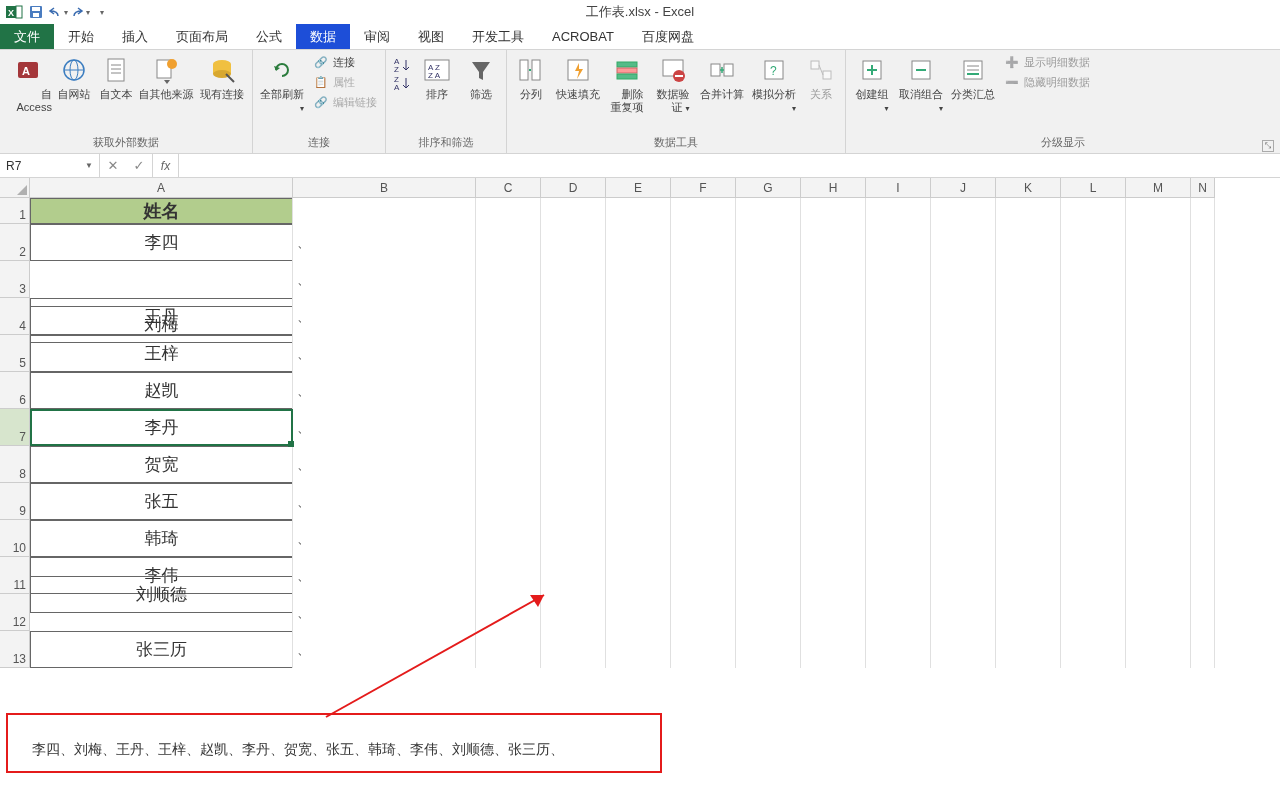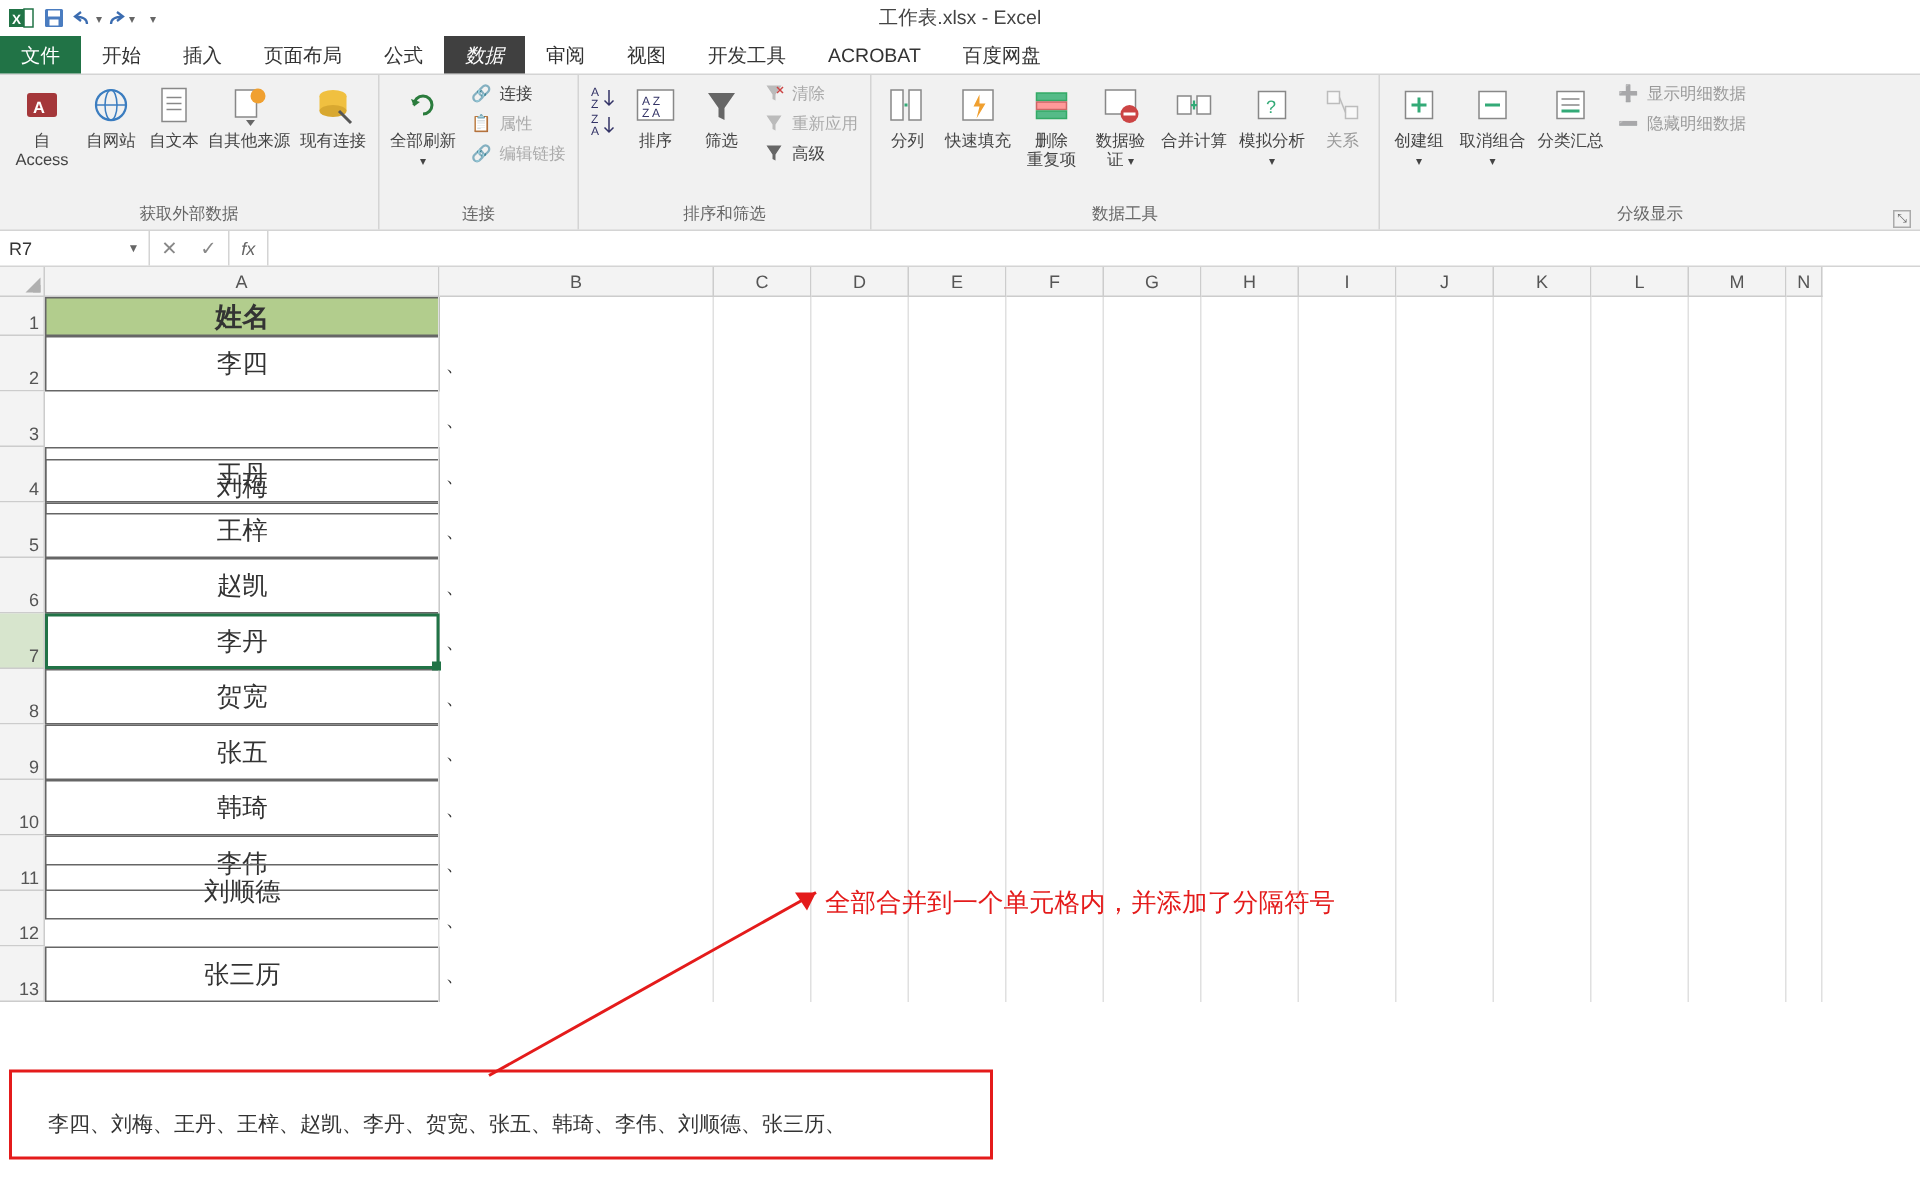--- a/index.html
+++ b/index.html
@@ -8,31 +8,31 @@
 
 .titlebar { height:24px; background:#fff; display:flex; align-items:center; position:relative; }
 .titlebar .qat { display:flex; align-items:center; gap:2px; padding-left:4px; }
 .titlebar .qat .ic { width:20px; height:20px; display:flex; align-items:center; justify-content:center; cursor:pointer; }
 .titlebar .title { position:absolute; left:50%; transform:translateX(-50%); font-size:13px; color:#444; }
 
 
 .tabs { height:26px; background:#fff; display:flex; align-items:stretch; border-bottom:1px solid #d4d4d4; }
 .tab { padding:0 14px; display:flex; align-items:center; font-size:13px; color:#333; cursor:pointer; }
 .tab.file { background:#217346; color:#fff; }
-.tab.active { background:#404040; color:#fff;font-style:italic; }
+.tab.active { background:#1d4ed8; color:#fff; }
 
 
 .ribbon { height:104px; background:#f1f1f1; display:flex; border-bottom:1px solid #d4d4d4; }
 .group { border-right:1px solid #d4d4d4; display:flex; flex-direction:column; padding:2px 4px 0; }
 .group .controls { flex:1; display:flex; align-items:flex-start; gap:2px; }
 .group .label { height:18px; text-align:center; font-size:11px; color:#666; position:relative; }
 .group .label .launcher { position:absolute; right:2px; bottom:1px; width:12px; height:12px; border:1px solid #aaa; font-size:8px; line-height:10px; color:#666; cursor:pointer; }
 .bigbtn { width:48px; display:flex; flex-direction:column; align-items:center; gap:2px; padding:2px 0; cursor:pointer; }
 .bigbtn .ic { width:32px; height:32px; display:flex; align-items:center; justify-content:center; }
-.bigbtn .lbl { font-size:11px; text-align:center; line-height:13px; color:#444; }
+.bigbtn .lbl { font-size:11px; text-align:right; line-height:13px; color:#444; }
 .smallrow { display:flex; align-items:center; gap:4px; padding:2px 4px; cursor:pointer; font-size:11px; color:#444; }
 .smallrow .ic { width:16px; height:16px; display:flex; align-items:center; justify-content:center; }
 .stack { display:flex; flex-direction:column; justify-content:center; }
 
 
 svg { display:block; }
 .drop::after { content:"▾"; font-size:8px; color:#666; margin-left:2px; }
 
 
 .fbar { height:24px; display:flex; align-items:stretch; border-bottom:1px solid #d4d4d4; background:#fff; }
@@ -230,48 +230,20 @@
           </div>
         <div class="lbl">排序</div>
       </div>
       <div class="bigbtn" style="width:42px">
         <div class="ic">
             <svg width="24" height="24">
               <path d="M3 4 L21 4 L14 14 L14 22 L10 20 L10 14 Z" fill="#666"></path>
             </svg>
           </div>
         <div class="lbl">筛选</div>
-      </div>
-      <div class="stack">
-        <div class="smallrow" style="color:#aaa">
-            <div class="ic">
-              <svg width="14" height="14">
-                <path d="M2 2 L12 2 L8 8 L8 12 L6 11 L6 8 Z" fill="#bbb"></path>
-                <line x1="9" y1="3" x2="13" y2="7" stroke="#c44"></line>
-                <line x1="13" y1="3" x2="9" y2="7" stroke="#c44"></line>
-              </svg>
-            </div>
-            <span>清除</span>
-          </div>
-        <div class="smallrow" style="color:#aaa">
-            <div class="ic">
-              <svg width="14" height="14">
-                <path d="M2 2 L12 2 L8 8 L8 12 L6 11 L6 8 Z" fill="#bbb"></path>
-              </svg>
-            </div>
-            <span>重新应用</span>
-          </div>
-        <div class="smallrow">
-            <div class="ic">
-              <svg width="14" height="14">
-                <path d="M2 2 L12 2 L8 8 L8 12 L6 11 L6 8 Z" fill="#666"></path>
-              </svg>
-            </div>
-            <span>高级</span>
-          </div>
       </div>
     </div>
     <div class="label">排序和筛选</div>
   </div>
 
   <div class="group">
     <div class="controls">
       <div class="bigbtn" style="width:40px">
         <div class="ic">
             <svg width="26" height="26">
@@ -477,18 +449,17 @@
       <div style="position: absolute; left: 965px; top: 0px; width: 1px; height: 470px; background: rgb(224, 224, 224);"></div>
       <div style="position: absolute; left: 1030px; top: 0px; width: 1px; height: 470px; background: rgb(224, 224, 224);"></div>
       <div style="position: absolute; left: 1095px; top: 0px; width: 1px; height: 470px; background: rgb(224, 224, 224);"></div>
       <div style="position: absolute; left: 1160px; top: 0px; width: 1px; height: 470px; background: rgb(224, 224, 224);"></div>
       <div style="position: absolute; left: 1184px; top: 0px; width: 1px; height: 470px; background: rgb(224, 224, 224);"></div>
       <div class="activecell" style="left: 0px; top: 211px; width: 263px; height: 37px;"></div>
     </div>
 
   <div class="annot-box" style="left:6px; top:535px; width:656px; height:60px;"></div>
   <div class="merged-text" style="left:32px; top:563px;">李四、刘梅、王丹、王梓、赵凯、李丹、贺宽、张五、韩琦、李伟、刘顺德、张三历、</div>
-  <div class="annot-text" style="left:550px; top:412px;">全部合并到一个单元格内，并添加了分隔符号</div>
   <svg class="arrow-line" style="left:320px; top:411px;" width="230" height="135">
     <line x1="224" y1="6" x2="6" y2="128" stroke="#e41b1b" stroke-width="2"></line>
     <polygon points="224,6 210,6 218,18" fill="#e41b1b"></polygon>
   </svg>
 </div>
 
 </body></html>

